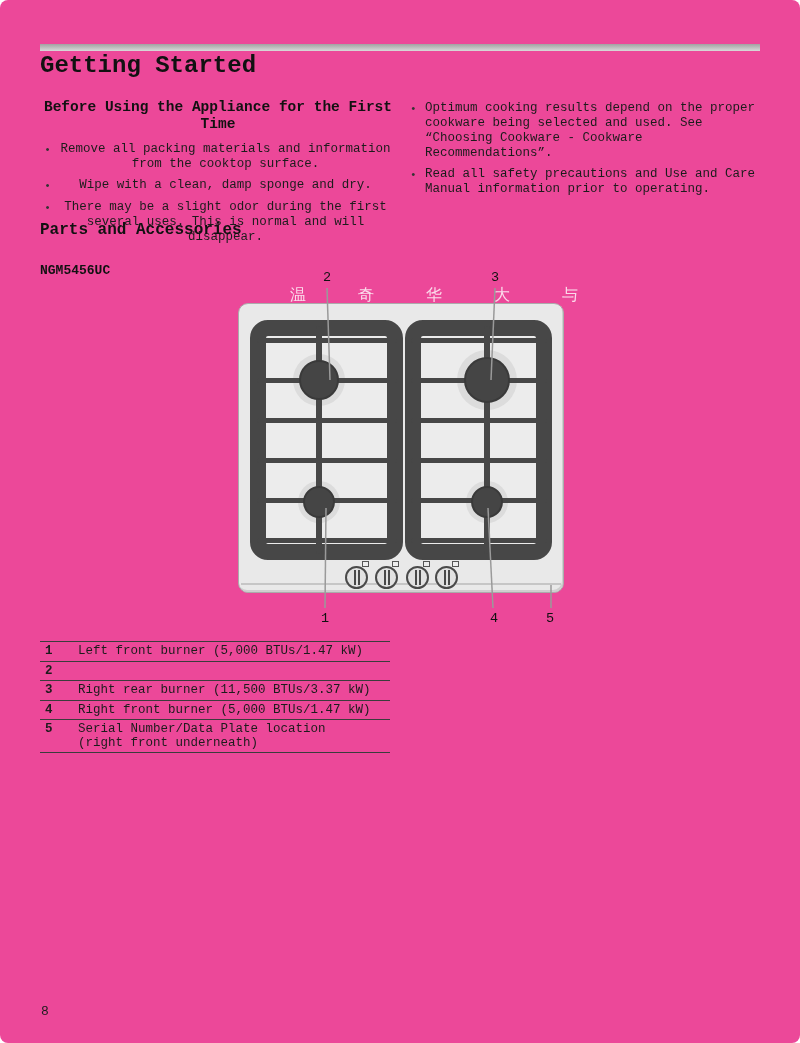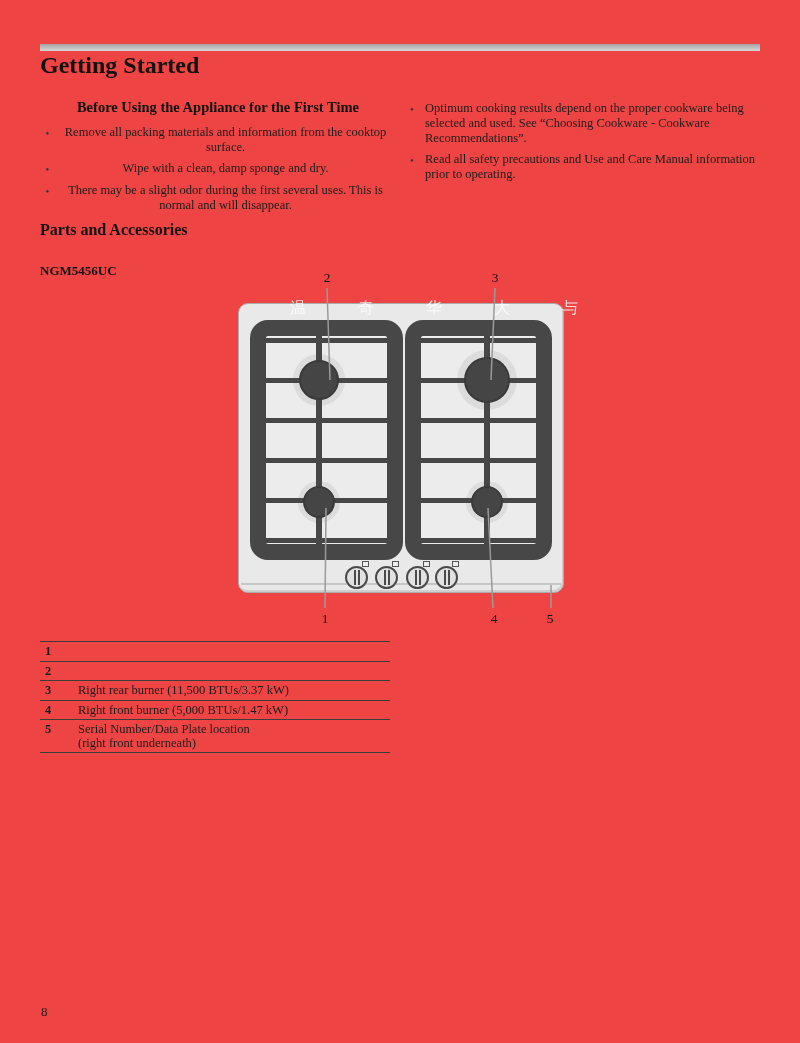--- a/index.html
+++ b/index.html
@@ -1,18 +1,18 @@
 <!DOCTYPE html>
 <html><head>
 <meta charset="utf-8">
 <style>
   html,body{margin:0;padding:0;background:#ffffff;}
   .page{
-    position:relative;width:800px;height:1043px;background:#ef4444;overflow:hidden;
-    font-family:Liberation Serif, serif;color:#1c1c1c;
+    position:relative;width:800px;height:1043px;background:#ec4899;overflow:hidden;
+    font-family:Liberation Mono, monospace;color:#1c1c1c;border-radius:8px;
   }
   
   .top-rule{position:absolute;left:40px;top:44px;width:720px;height:7px;
     background:linear-gradient(#a2a2a2,#d9d9d9);}
   .page-title{position:absolute;left:40px;top:52px;font-size:24px;font-weight:bold;color:#111;}
   
   .col-left{position:absolute;left:40px;top:99px;width:356px;text-align:center;}
   .col-right{position:absolute;left:410px;top:101px;width:362px;}
   .sec-h{font-size:14.5px;font-weight:bold;margin:0 0 9px 0;line-height:17px;color:#111;}
   .li{display:flex;margin:0 0 6px 0;}
@@ -30,21 +30,21 @@
   .grate{position:absolute;top:52px;height:240px;background:#ececec;
     border:16px solid #474747;border-radius:18px;box-sizing:border-box;z-index:1;}
   .grate.left{left:250px;width:153px;}
   .grate.right{left:405px;width:147px;}
   .hbar{position:absolute;height:5px;border-radius:2.5px;background:#474747;z-index:3;}
   .hbar.l{left:257px;width:140px;}
   .hbar.r{left:411px;width:136px;}
   .vbar{position:absolute;width:6px;top:58px;height:228px;border-radius:3px;background:#474747;z-index:3;}
   .halo{position:absolute;border-radius:50%;background:#dcdcdc;z-index:2;}
   .burner{position:absolute;border-radius:50%;background:#454545;border:2px solid #3a3a3a;box-sizing:border-box;z-index:4;}
-  .watermark{position:absolute;left:290px;top:32px;z-index:5;font-size:16px;line-height:16px;
+  .watermark{position:absolute;left:290px;top:20px;z-index:5;font-size:16px;line-height:16px;
     letter-spacing:52px;color:rgba(255,255,255,0.8);white-space:nowrap;}
   .lines-svg{position:absolute;left:0;top:0;z-index:6;}
   .callout{position:absolute;z-index:7;font-size:13.5px;color:#111;transform:translateX(-50%);}
   .knob{position:absolute;top:298px;width:23px;height:23px;border-radius:50%;box-sizing:border-box;
     background:#e2e2e2;border:2px solid #4a4a4a;z-index:4;}
   .knob::before,.knob::after{content:"";position:absolute;top:2px;width:2.5px;height:15px;background:#4a4a4a;}
   .knob::before{left:6.5px;} .knob::after{left:10.5px;}
   .ksq{position:absolute;top:293px;width:7px;height:6px;border:1.2px solid #555;background:#ececec;
     box-sizing:border-box;z-index:4;}
   
@@ -150,20 +150,21 @@
     <span class="callout" style="left:327px;top:2px;">2</span>
     <span class="callout" style="left:495px;top:2px;">3</span>
     <span class="callout" style="left:325px;top:343px;">1</span>
     <span class="callout" style="left:494px;top:343px;">4</span>
     <span class="callout" style="left:550px;top:343px;">5</span>
   </div>
 
   <div class="ptable">
     <div class="trow">
       <span class="tnum">1</span>
+      <span class="tdesc">Left front burner (5,000 BTUs/1.47 kW)</span>
     </div>
     <div class="trow">
       <span class="tnum">2</span>
     </div>
     <div class="trow">
       <span class="tnum">3</span>
       <span class="tdesc">Right rear burner (11,500 BTUs/3.37 kW)</span>
     </div>
     <div class="trow">
       <span class="tnum">4</span>

